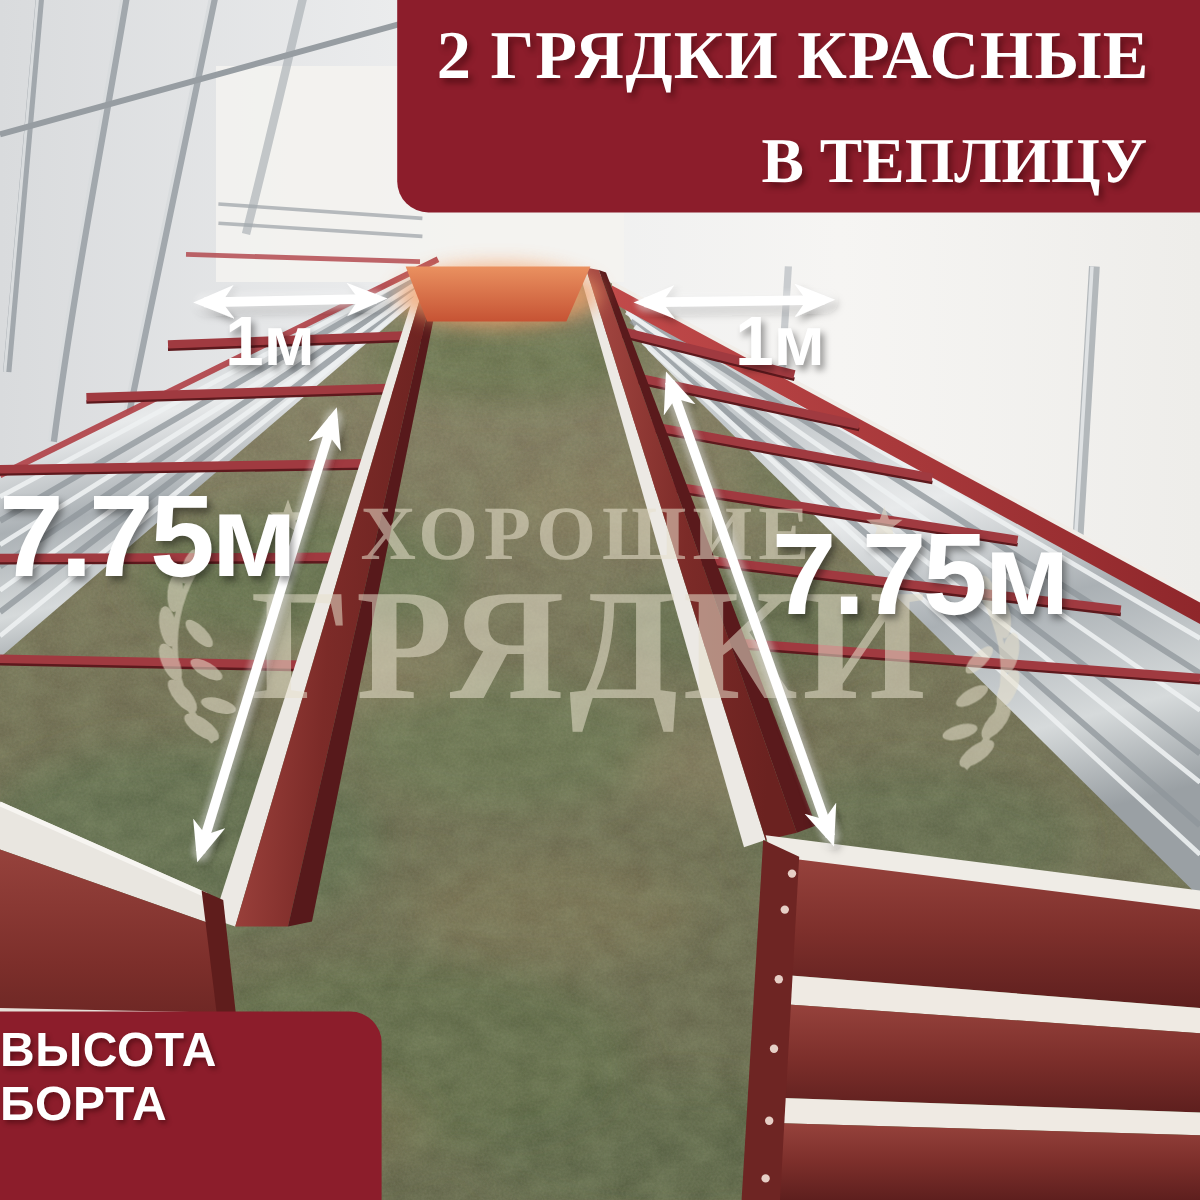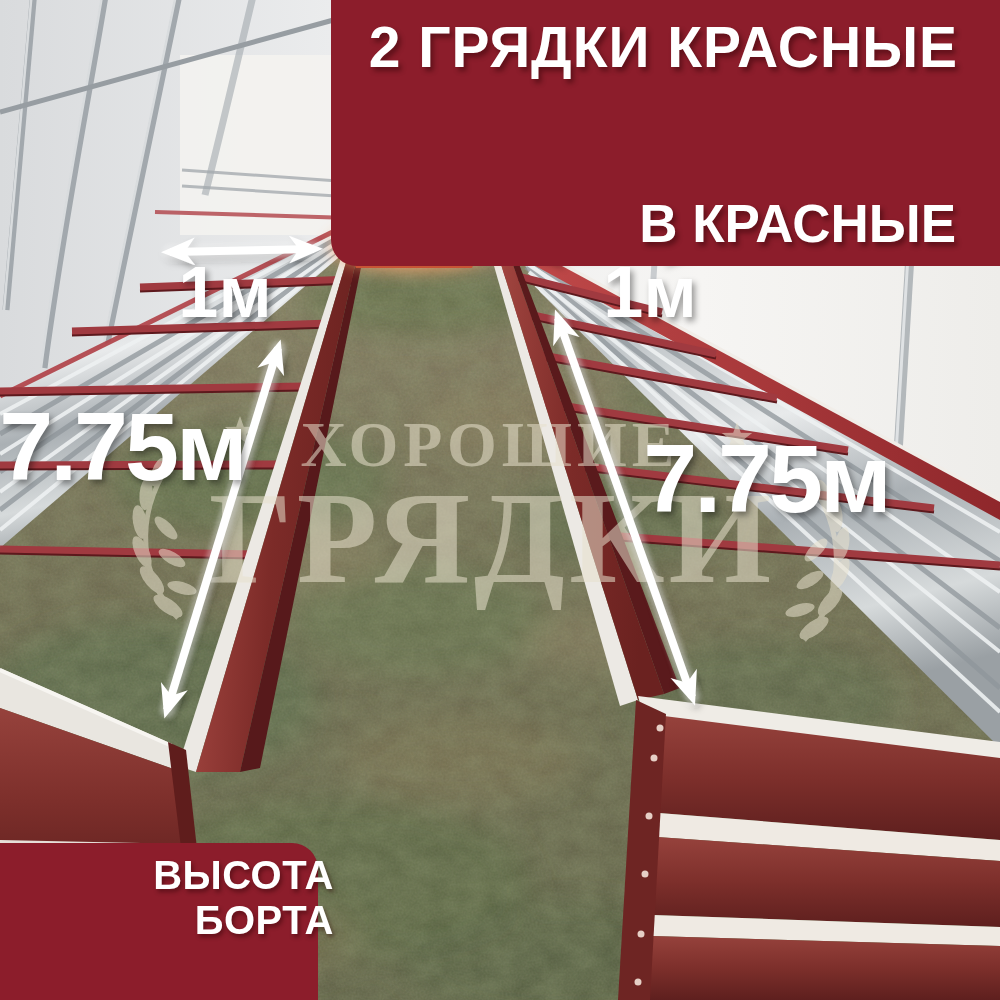--- a/index.html
+++ b/index.html
@@ -1,32 +1,32 @@
 <!DOCTYPE html>
 <html><head>
 <meta charset="utf-8">
 <style>
   html,body{margin:0;padding:0;background:#222;}
   .stage{position:relative;width:1000px;height:1000px;overflow:hidden;background:#e9eaea;
          font-family:"Liberation Sans",sans-serif;}
   .photo-svg{position:absolute;left:0;top:0;width:1000px;height:1000px;display:block;}
   .overlay-label{position:absolute;color:#ffffff;font-weight:700;text-align:center;line-height:1;
                  text-shadow:3px 4px 6px rgba(0,0,0,.40);white-space:nowrap;z-index:10;}
-  .lbl-1m{font-size:72px;width:150px;}
+  .lbl-1m{font-size:58px;width:150px;}
   .lbl-775{font-size:97px;width:272px;letter-spacing:-3px;}
   .banner{position:absolute;background:#8c1d2b;z-index:20;color:#fff;font-weight:700;}
-  .banner-top{left:331px;top:0;width:669px;height:266px;border-radius:0 0 0 26px;}
+  .banner-top{left:331px;top:0;width:669px;height:177px;border-radius:0 0 0 26px;font-family:Liberation Serif, serif;}
   .banner-top .line1{position:absolute;right:42px;top:14px;font-size:57px;letter-spacing:1px;
                      text-shadow:3px 4px 5px rgba(40,0,5,.45);}
   .banner-top .line2{position:absolute;right:44px;bottom:12px;display:flex;align-items:baseline;gap:26px;
                      text-shadow:3px 4px 5px rgba(40,0,5,.45);}
   .banner-top .line2 .label{font-size:53px;}
   .banner-top .line2 .value{font-size:122px;line-height:1;letter-spacing:-2px;}
   .banner-bottom{left:0;top:843px;width:318px;height:157px;border-radius:0 26px 0 0;}
-  .banner-bottom .line1{position:absolute;top:10px;left:16px;width:100%;text-align:right;font-size:40px;
+  .banner-bottom .line1{position:absolute;top:10px;left:0;width:100%;text-align:left;font-size:40px;
                         letter-spacing:.5px;text-shadow:2px 3px 4px rgba(40,0,5,.45);}
   .banner-bottom .line2{position:absolute;top:40px;left:0;width:100%;text-align:center;font-size:116px;
                         line-height:1;letter-spacing:-2px;text-shadow:3px 4px 5px rgba(40,0,5,.45);}
 </style>
 </head>
 <body>
 
 <div class="stage">
 
 <svg class="photo-svg" viewBox="0 0 1000 1000">
@@ -311,21 +311,21 @@
 </svg>
 
 <div class="overlay-label lbl-1m" style="left:150px;top:256px;">1м</div>
 <div class="overlay-label lbl-1m" style="left:575px;top:256px;">1м</div>
 <div class="overlay-label lbl-775" style="left:-14px;top:398px;">7.75м</div>
 <div class="overlay-label lbl-775" style="left:630px;top:430px;">7.75м</div>
 
 <div class="banner banner-top">
   <div class="line1">2 ГРЯДКИ КРАСНЫЕ</div>
   <div class="line2">
-    <span class="label">В КРАСНЫЕ</span>
+    <span class="label">В ТЕПЛИЦУ</span>
   </div>
 </div>
 
 <div class="banner banner-bottom">
   <div class="line1">ВЫСОТА БОРТА</div>
 </div>
 
 </div>
 
 </body></html>

